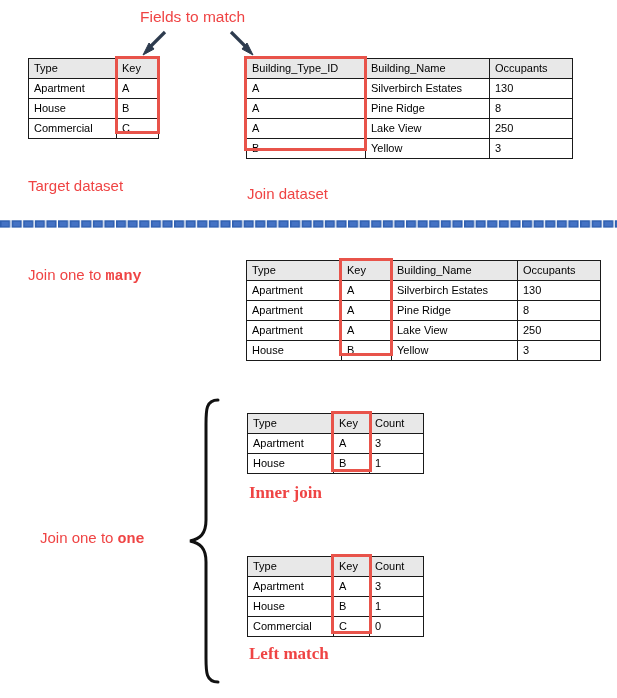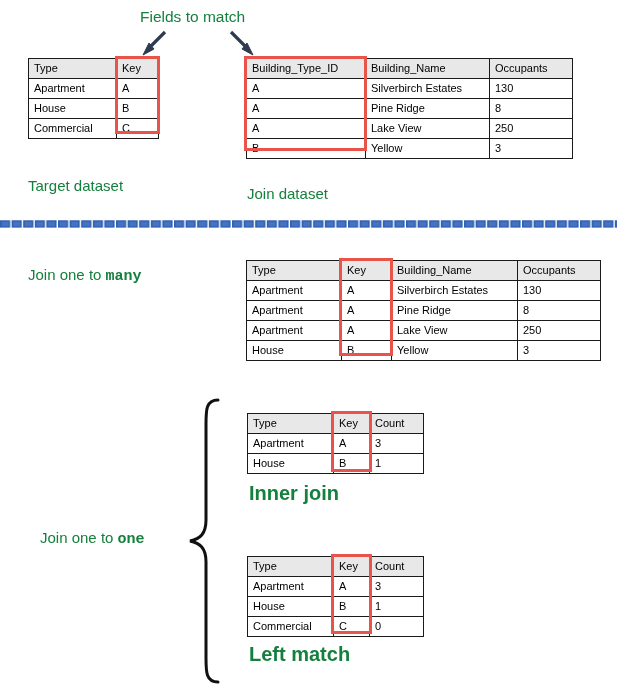--- a/index.html
+++ b/index.html
@@ -14,25 +14,25 @@
     font-family: "Liberation Sans", sans-serif;
     color: #000000;
     overflow: hidden;
   }
 
   
   .label {
     position: absolute;
     font-size: 15px;
     line-height: 18px;
-    color: #15803d;
+    color: #ef4444;
     white-space: nowrap;
   }
   .label.bold-tail b { font-weight: bold; font-family: Liberation Mono, monospace; }
-  .label.strong { font-weight: bold; font-size: 20px; }
+  .label.strong { font-weight: bold; font-size: 17px; font-family: Liberation Serif, serif; }
 
   
   table.grid {
     position: absolute;
     border-collapse: collapse;
     background: #ffffff;
     font-size: 11px;
     line-height: 1.1;
     table-layout: fixed;
   }

